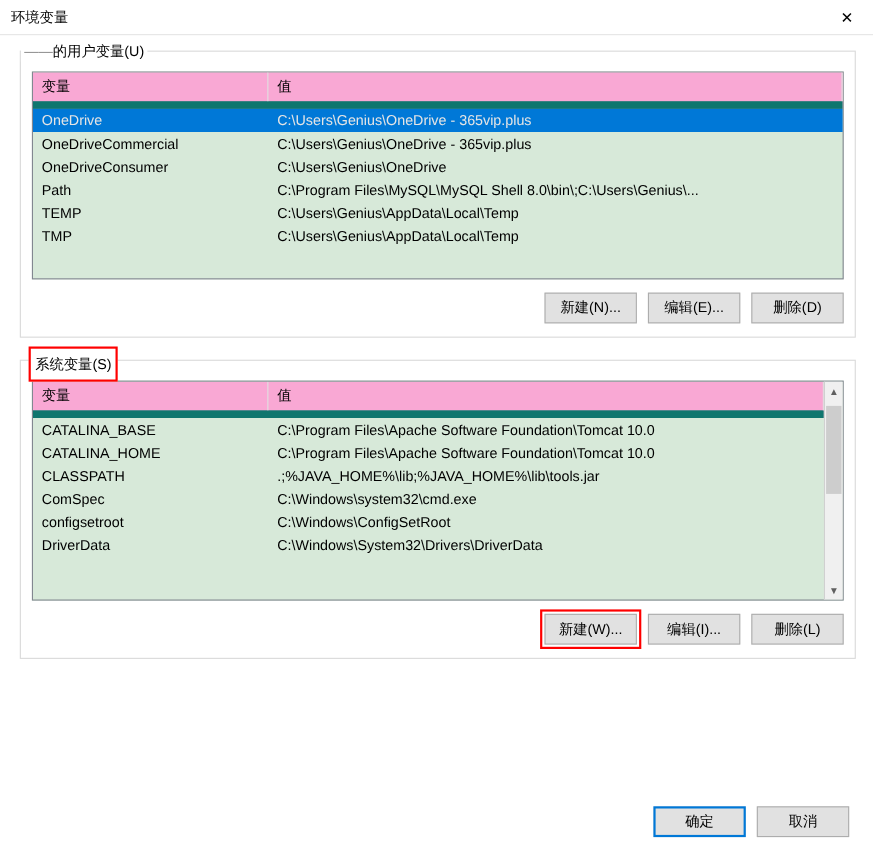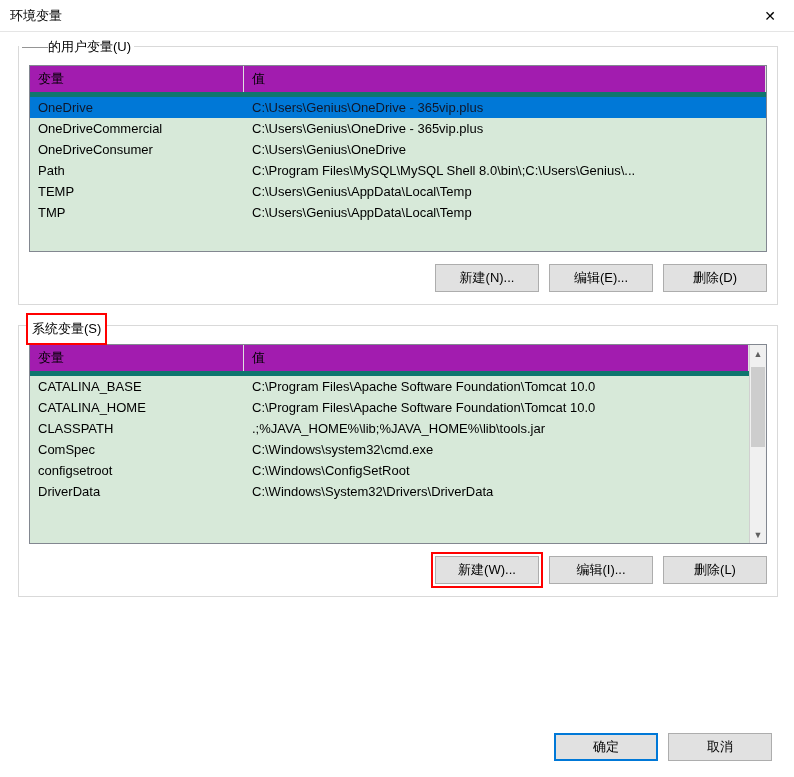--- a/index.html
+++ b/index.html
@@ -10,45 +10,45 @@
 .close-btn { margin-left: auto; width: 28px; height: 28px; display: flex; align-items: center; justify-content: center; font-size: 14px; cursor: pointer; }
 
 .content { padding: 14px 16px 14px 18px; }
 
 .group { border: 1px solid #d9d9d9; margin-bottom: 20px; position: relative; padding: 18px 10px 12px 10px; }
 .group-label { position: absolute; top: -9px; left: 0; background: #fff; padding: 0 3px; font-size: 13px; }
 .group-label.redbox { border: 2px solid red; top: -13px; left: 7px; padding: 5px 4px; }
 .masked { color: #888; }
 
 .table-wrap { border: 1px solid #828790; background: #d7e9d9; position: relative; }
-.table-header { display: flex; background: #a21caf; border-bottom: 5px solid #0f766e; }
+.table-header { display: flex; background: #f9a8d4; border-bottom: 7px solid #0f766e; }
 .th { padding: 4px 8px; font-size: 13px; border-right: 1px solid #e0e0e0; }
 .th-var { width: 214px; }
 .th-val { flex: 1; }
 
 .table-body { }
 .row { display: flex; font-size: 13px; }
-.row.selected { background: #0078d7; color: #0f172a; }
+.row.selected { background: #0078d7; color: #e5e5e5; }
 .td { padding: 3px 8px; overflow: hidden; white-space: nowrap; text-overflow: ellipsis; }
 .td-var { width: 214px; }
 .td-val { flex: 1; }
 .table-pad { height: 28px; }
 
 .sys-table-wrap { border: 1px solid #828790; background: #d7e9d9; display: flex; height: 200px; }
 .sys-table-inner { flex: 1; overflow: hidden; }
 .sys-scrollbar { width: 17px; background: #f0f0f0; border-left: 1px solid #d0d0d0; position: relative; }
 .sys-scrollbar .thumb { position: absolute; top: 22px; left: 1px; right: 1px; height: 80px; background: #cdcdcd; }
 .sys-scrollbar .arrow { position: absolute; left: 0; right: 0; height: 17px; display:flex; align-items:center; justify-content:center; font-size:9px; color:#606060; }
 .sys-scrollbar .arrow.up { top: 0; }
 .sys-scrollbar .arrow.down { bottom: 0; }
 
 .sys-table-body .row { padding: 0; align-items: flex-end; }
 
 .btn-row { display: flex; justify-content: flex-end; gap: 10px; margin-top: 12px; }
-.btn { width: 104px; height: 28px; font-size: 13px; background: #e1e1e1; border: 1px solid #adadad; cursor: pointer; display: flex; align-items: center; justify-content: center; }
+.btn { width: 84px; height: 28px; font-size: 13px; background: #e1e1e1; border: 1px solid #adadad; cursor: pointer; display: flex; align-items: center; justify-content: center; }
 .btn.redring { outline: 2px solid red; outline-offset: 2px; }
 .btn.blue-border { border: 2px solid #0078d7; }
 
 .footer-row { position: absolute; bottom: 16px; right: 22px; display: flex; gap: 10px; border-radius: 14px; }
 </style>
 </head>
 <body>
 
 <div class="titlebar">
   <span class="titlebar-text">环境变量</span>

